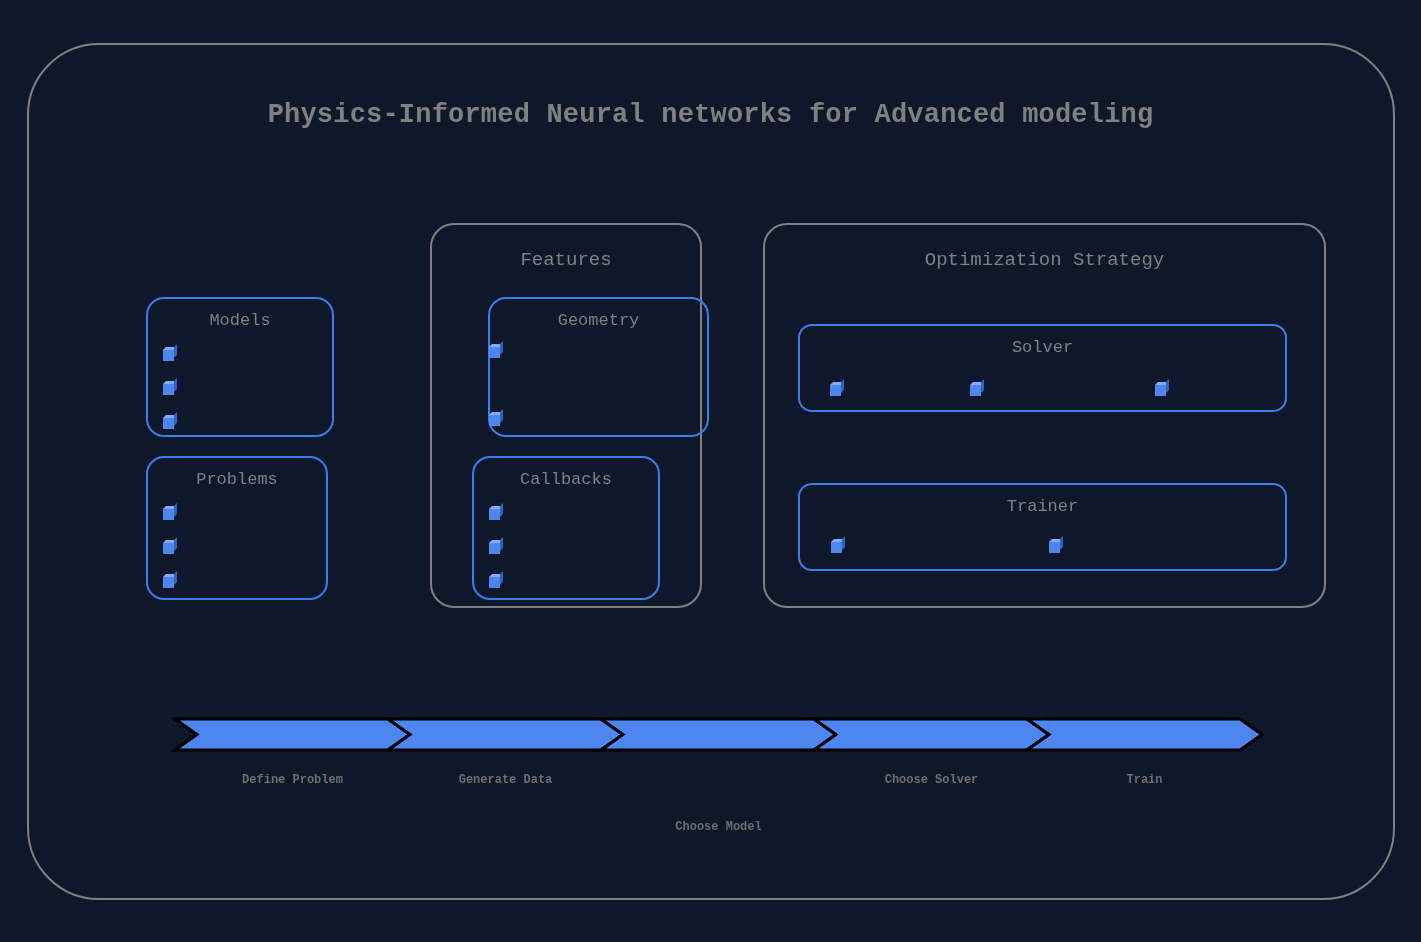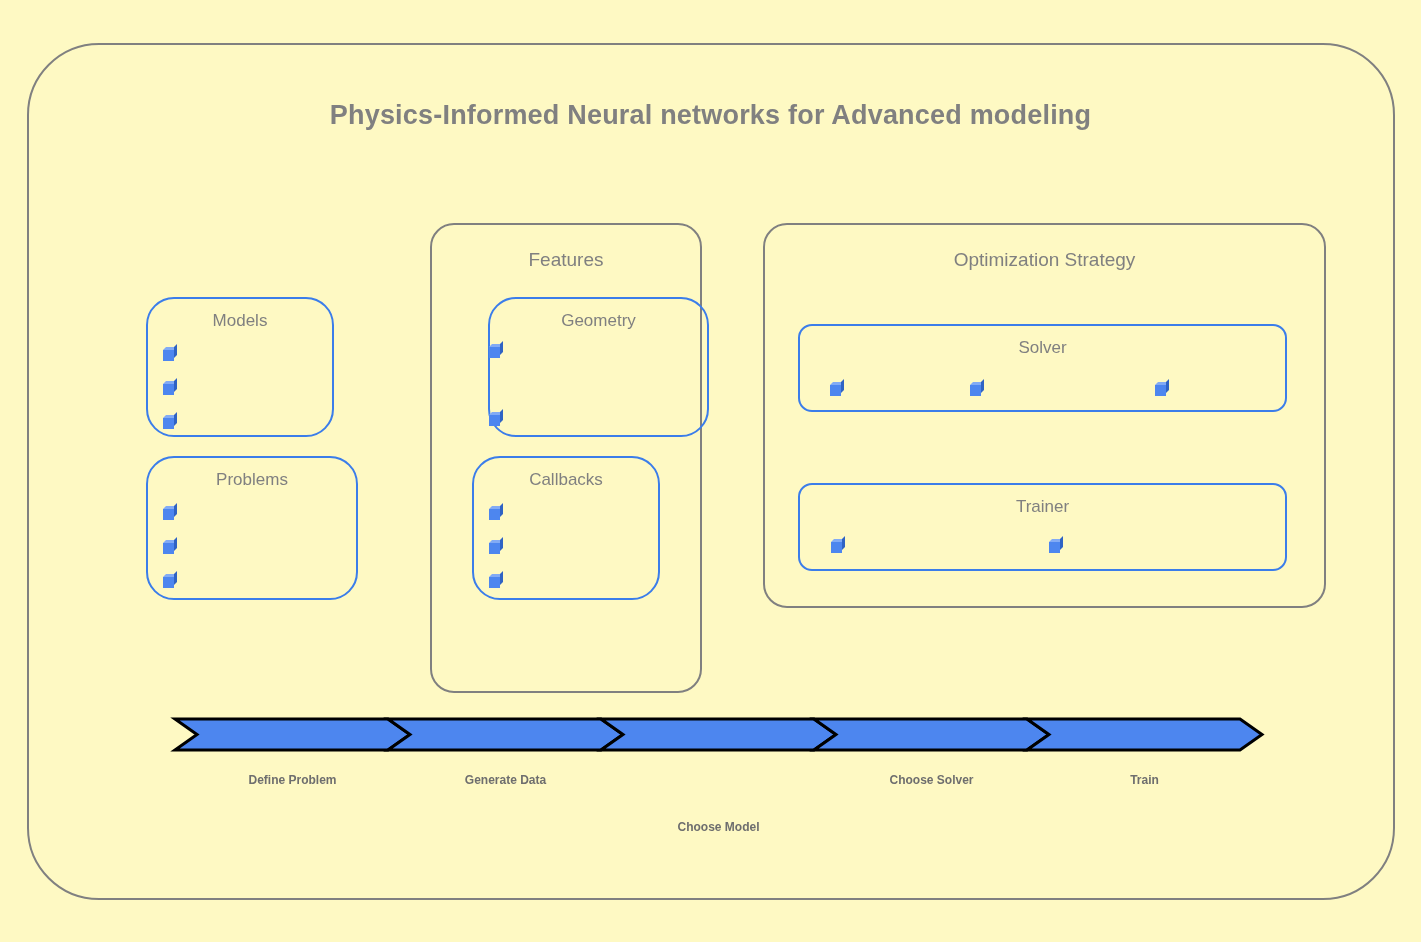--- a/index.html
+++ b/index.html
@@ -4,23 +4,23 @@
 <style>
   html, body {
     margin: 0;
     padding: 0;
     background: #000000;
   }
   #canvas {
     position: relative;
     width: 1421px;
     height: 942px;
-    background: #fef9c3;
+    background: #0f172a;
     overflow: hidden;
-    font-family: Liberation Sans, sans-serif;
+    font-family: Liberation Mono, monospace;
   }
 
   
   .outer-frame {
     position: absolute;
     left: 27px;
     top: 43px;
     width: 1368px;
     height: 857px;
     border: 2.5px solid #808080;
@@ -53,42 +53,42 @@
     top: 24px;
     left: 0;
     width: 100%;
     text-align: center;
     color: #808080;
     font-size: 19px;
     font-weight: normal;
   }
 
   #group-modelling { left: 102px;  top: 223px;  width: 270px; height: 385px; }
-  #group-features  { left: 430px;  top: 223px;  width: 272px; height: 470px; }
+  #group-features  { left: 430px;  top: 223px;  width: 272px; height: 385px; }
   #group-optim     { left: 763px;  top: 223px;  width: 563px; height: 385px; }
 
   
   .sub-box {
     position: absolute;
     border: 2.2px solid #3b7dea;
-    border-radius: 28px;
+    border-radius: 18px;
     box-sizing: border-box;
   }
   .sub-title {
     position: absolute;
     top: 12px;
     left: 0;
     width: 100%;
     text-align: center;
     color: #808080;
     font-size: 17px;
   }
 
   #box-models    { left: 146px; top: 297px; width: 188px; height: 140px; }
-  #box-problems  { left: 146px; top: 456px; width: 212px; height: 144px; }
+  #box-problems  { left: 146px; top: 456px; width: 182px; height: 144px; }
   #box-geometry  { left: 488px; top: 297px; width: 221px; height: 140px; }
   #box-callbacks { left: 472px; top: 456px; width: 188px; height: 144px; }
   #box-solver    { left: 798px; top: 324px; width: 489px; height: 88px;  border-radius: 14px; }
   #box-trainer   { left: 798px; top: 483px; width: 489px; height: 88px;  border-radius: 14px; }
 
   
   .cube {
     position: absolute;
     width: 14px;
     height: 14px;

